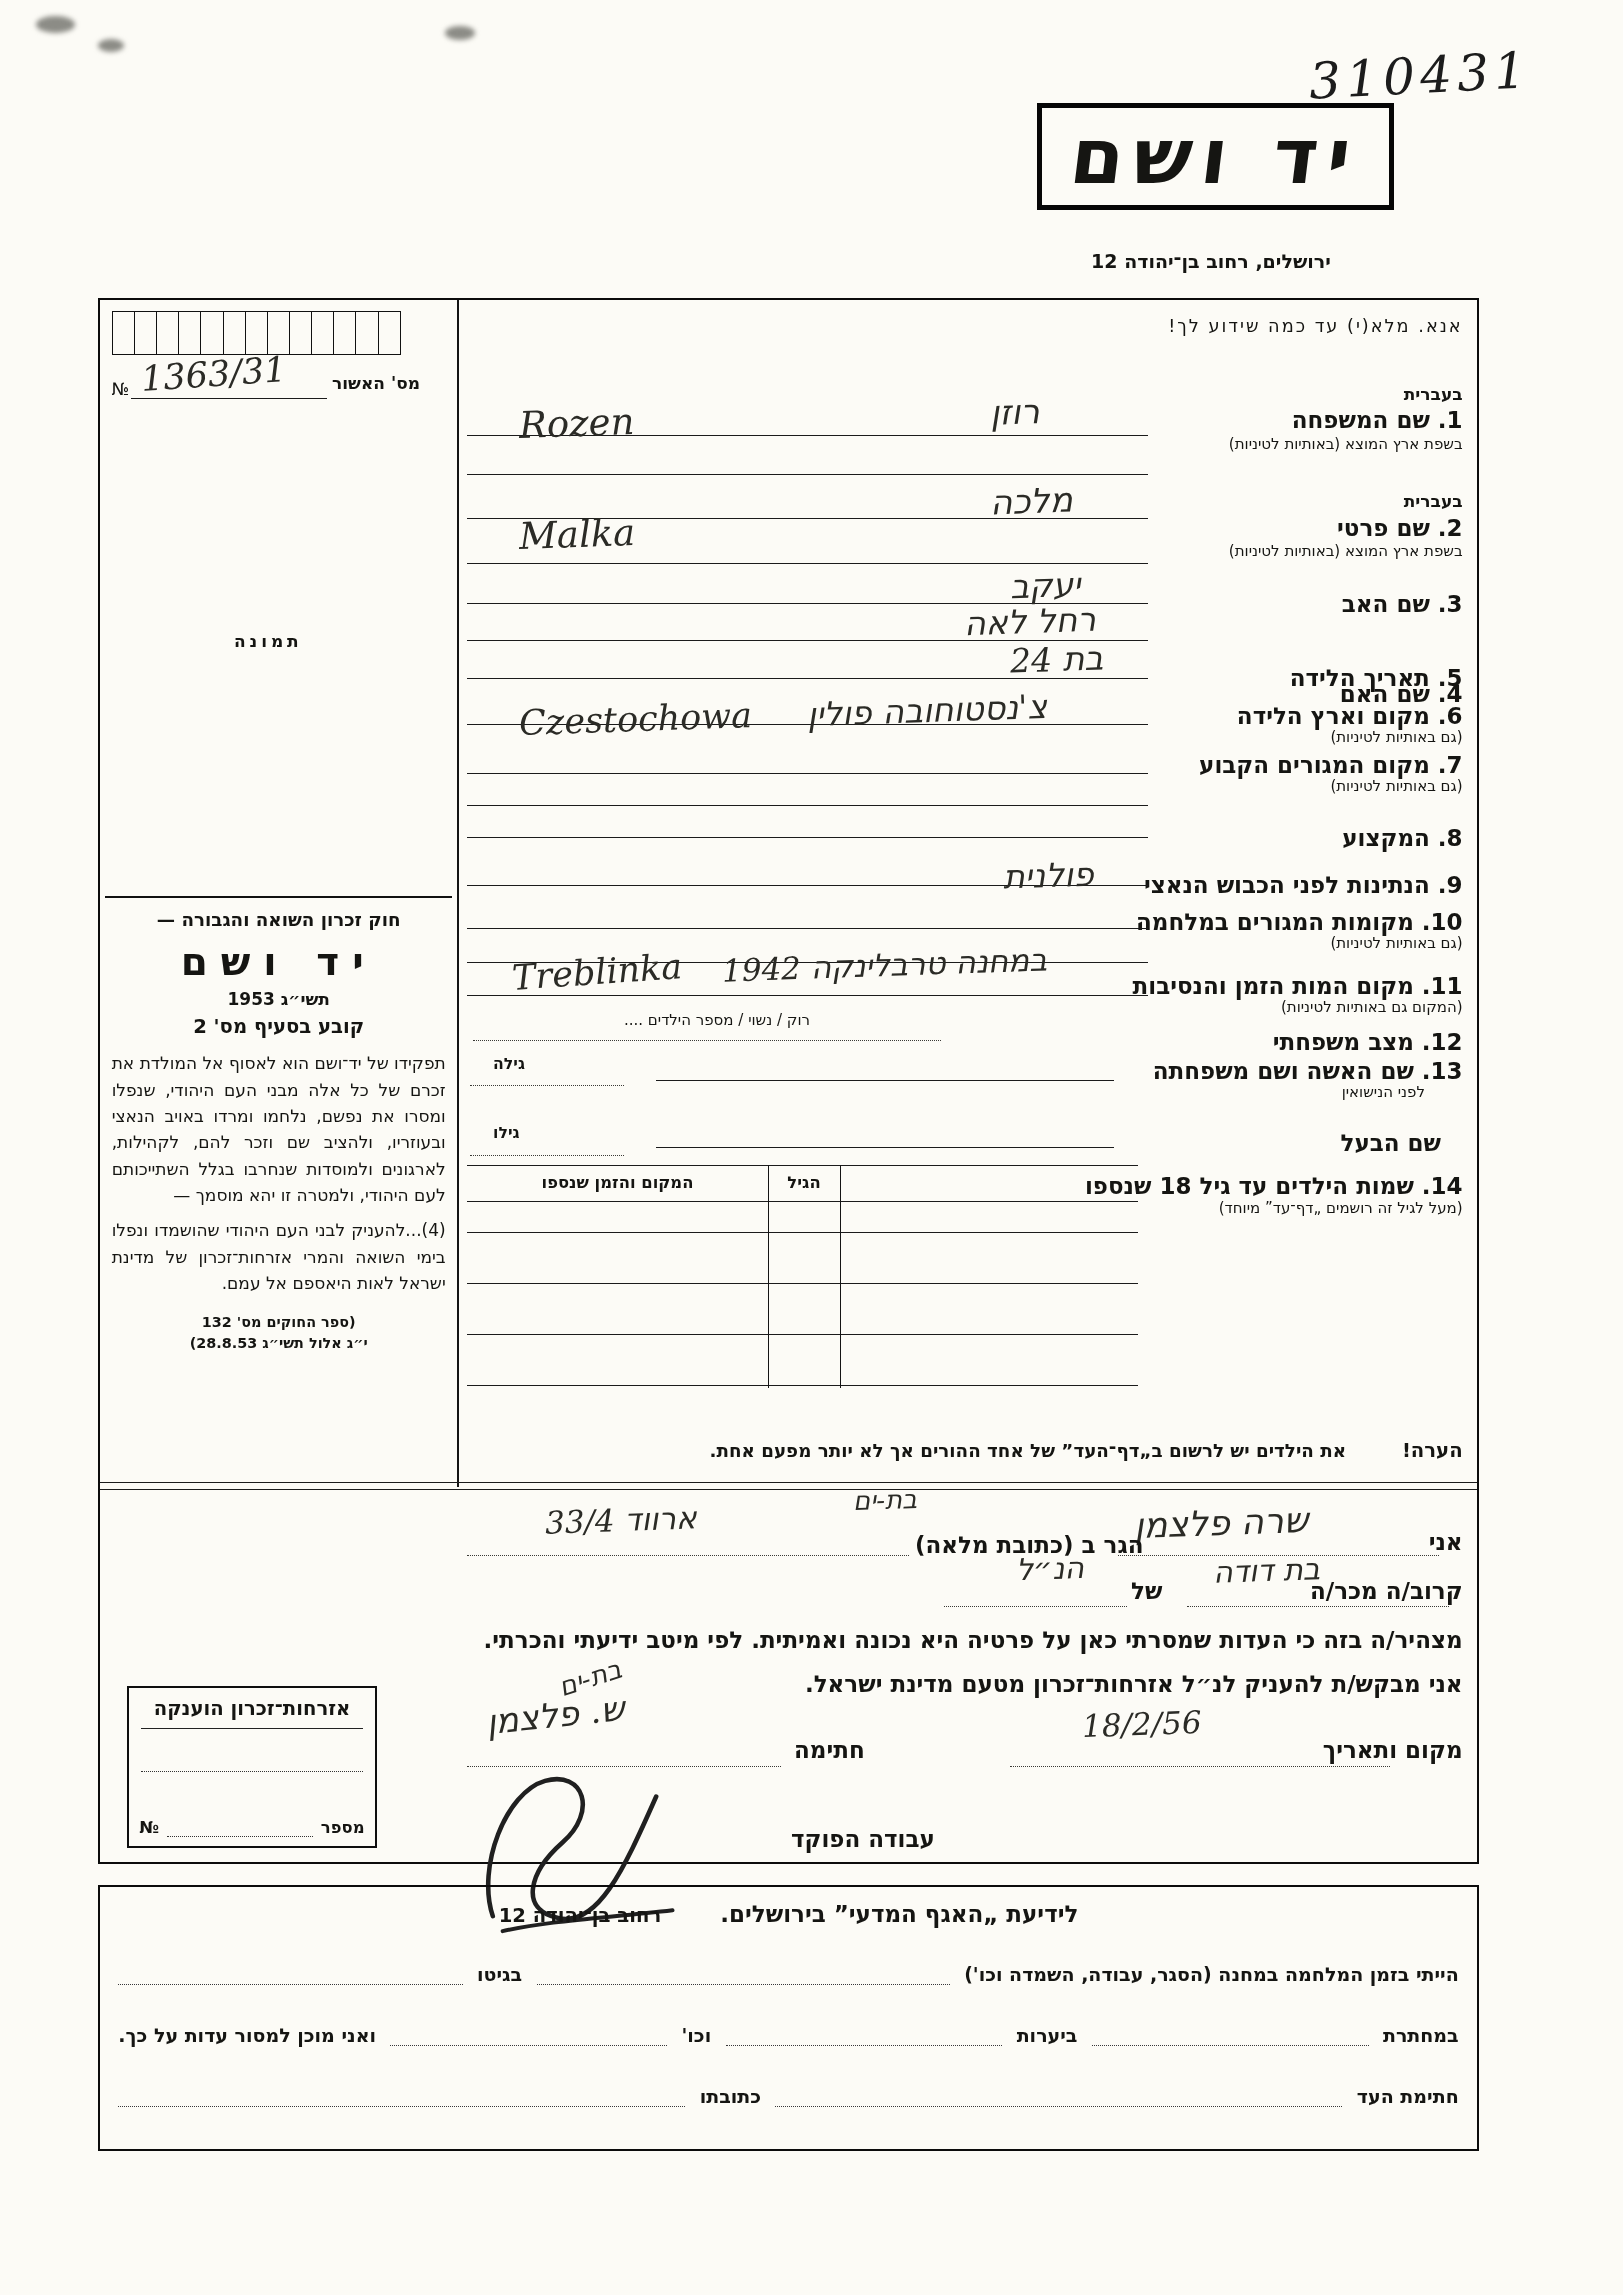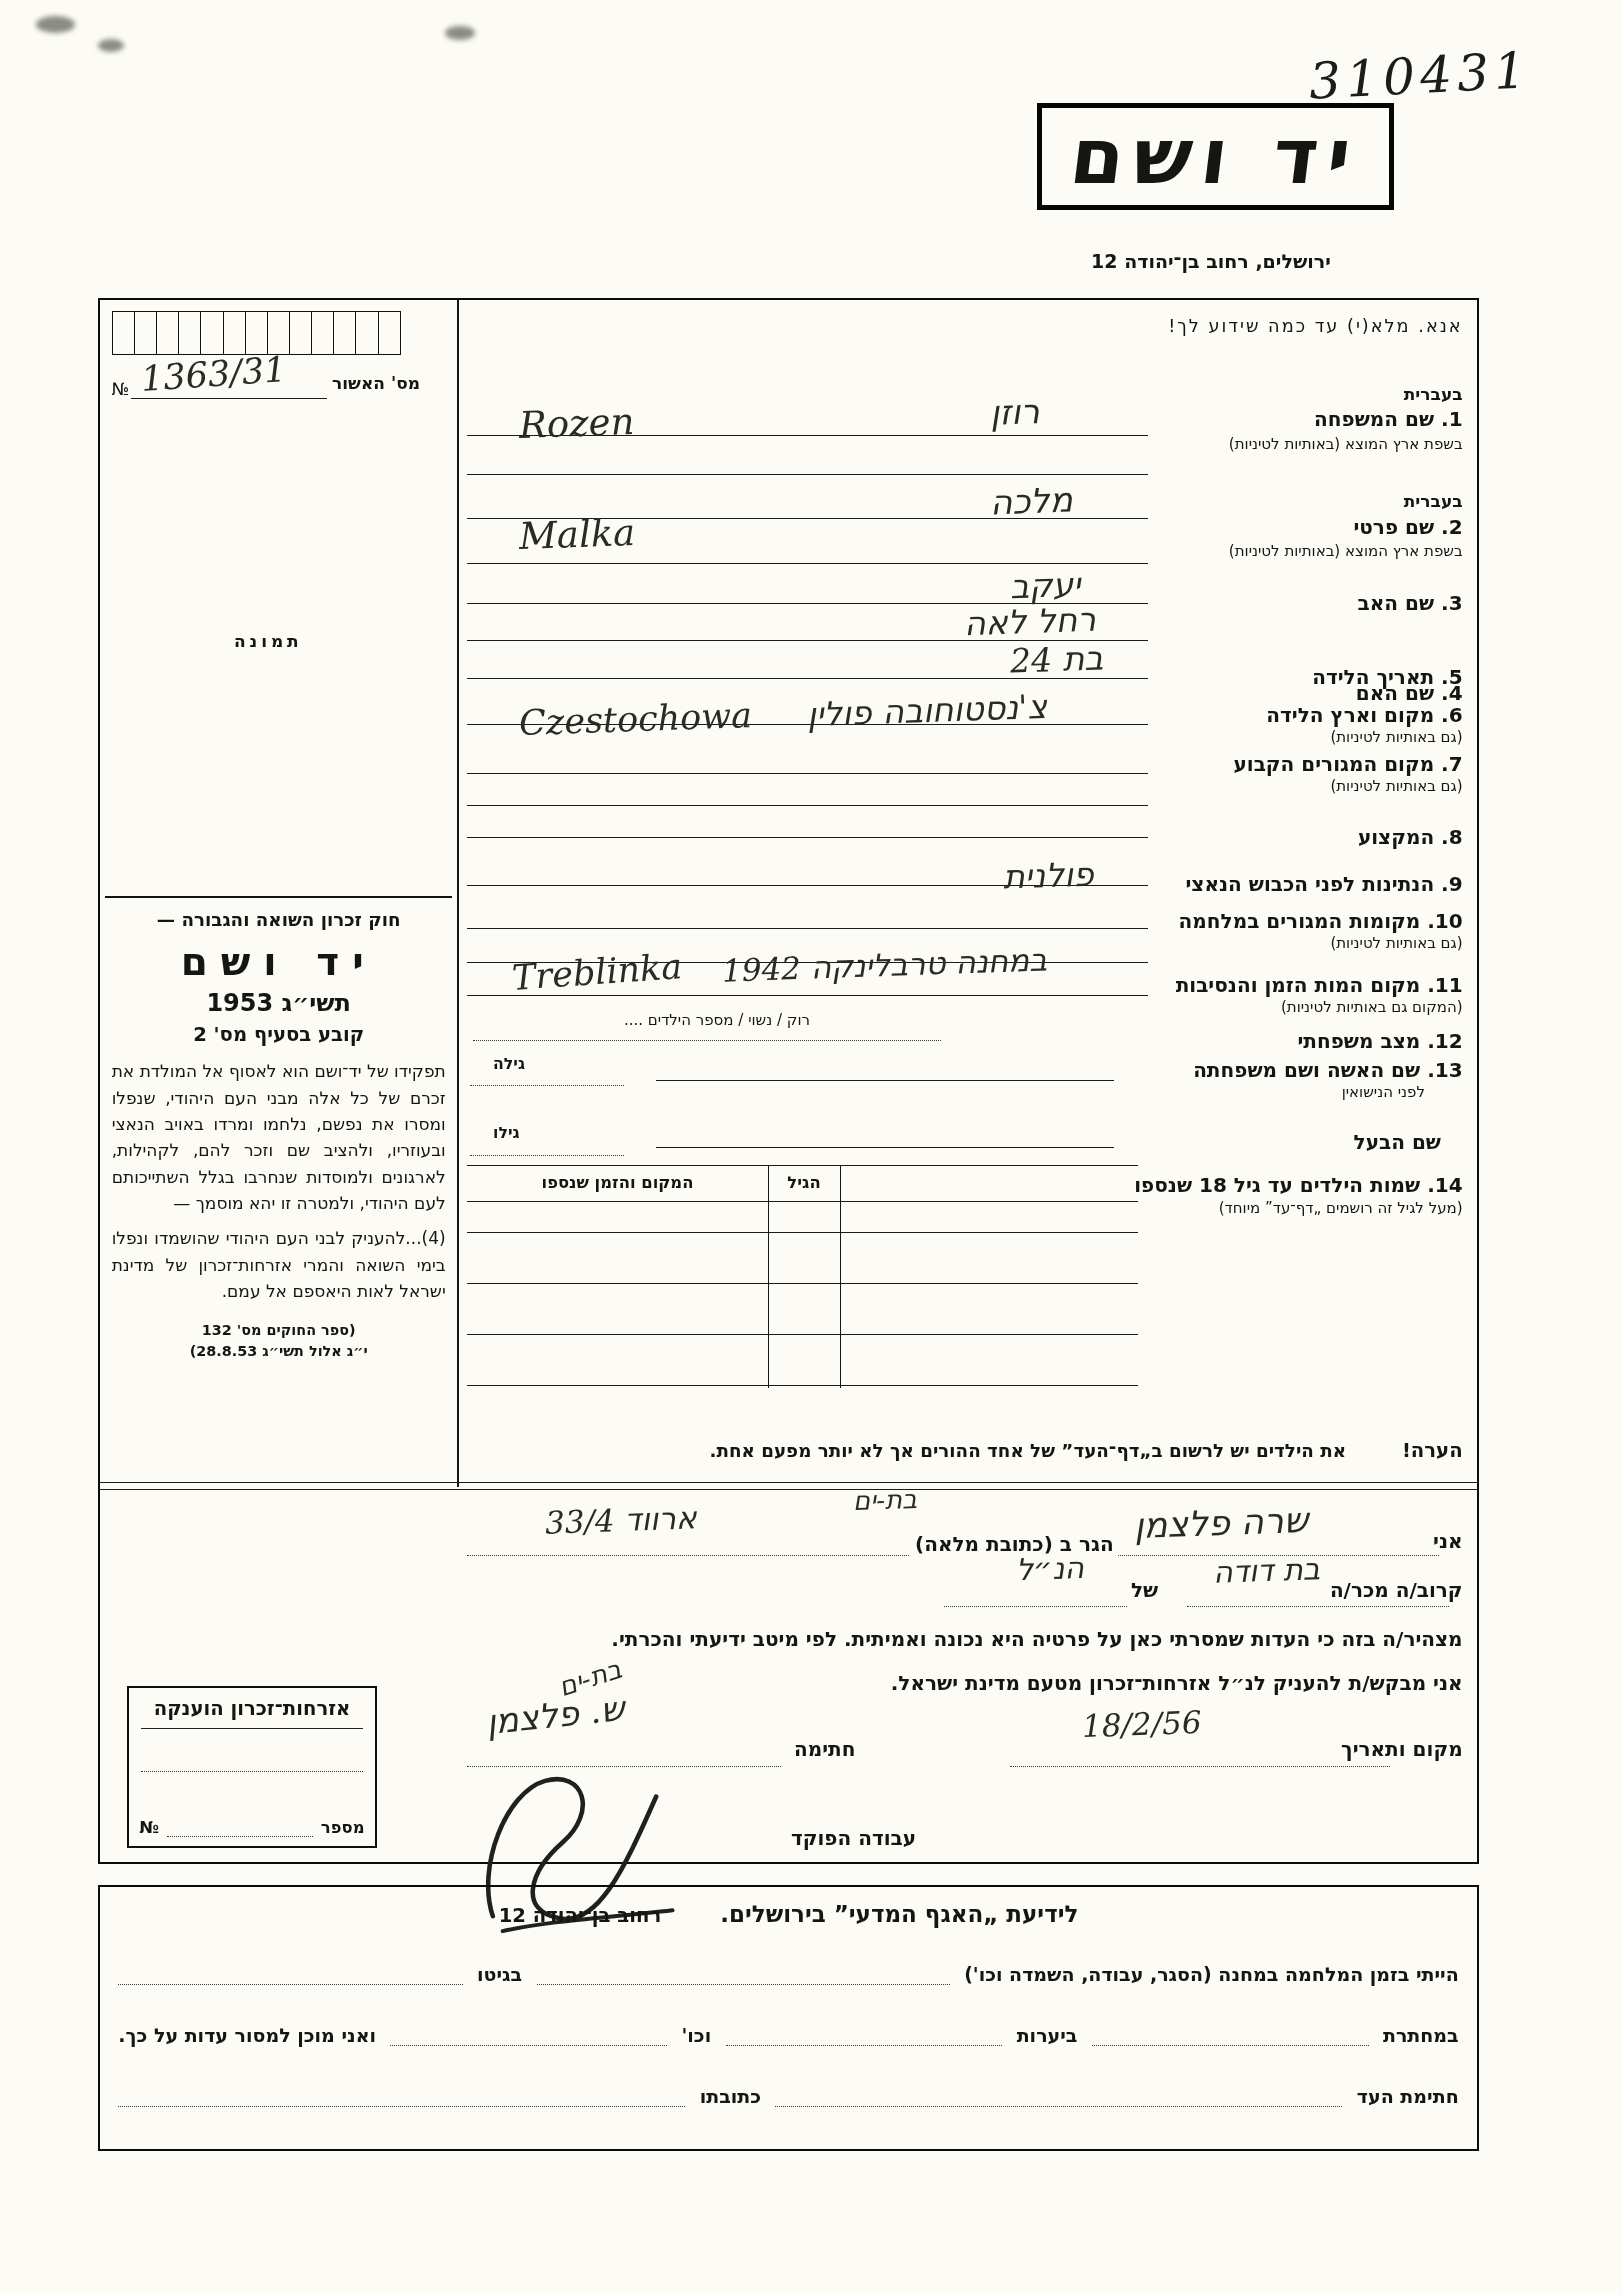--- a/index.html
+++ b/index.html
@@ -1,19 +1,19 @@
 <!DOCTYPE html>
 <html lang="he" dir="rtl" style="font-size:10.5px"><head>
 <meta charset="utf-8">
 <style>
   html,body{margin:0;padding:0;background:#e9e7e1;}
   .page{position:relative;width:1623px;height:2295px;background:#fcfbf6;color:#151512;
         font-family:"DejaVu Sans",sans-serif;direction:rtl;overflow:hidden;}
   .abs{position:absolute;}
-  .lbl{position:absolute;font-size:20px;font-weight:bold;white-space:nowrap;}
+  .lbl{position:absolute;font-size:23px;font-weight:bold;white-space:nowrap;}
   .lbln{position:absolute;font-size:18.3px;font-weight:bold;white-space:nowrap;}
   .sub{position:absolute;font-size:15px;white-space:nowrap;}
   .hint{position:absolute;font-size:17px;font-weight:bold;white-space:nowrap;}
   .small{position:absolute;font-size:15px;white-space:nowrap;}
   .r{position:absolute;height:0;border-bottom:1.3px solid #1b1b1b;}
   .d{position:absolute;height:0;border-bottom:1.3px dotted #3a3a36;}
   .v{position:absolute;width:0;border-left:2px solid #141414;}
   .hand{position:absolute;font-family:"DejaVu Serif","DejaVu Sans",serif;font-style:italic;
         color:#2b2b26;white-space:nowrap;transform:rotate(-2deg);}
   .form{position:absolute;left:98px;top:298px;width:1377px;height:1562px;border:2.6px solid #0c0c0c;}
@@ -28,21 +28,21 @@
              font-size:19px;font-weight:bold;}
   .stamp{position:absolute;left:1309px;top:47px;font-family:"DejaVu Serif",serif;font-style:italic;
          font-size:50px;letter-spacing:5.2px;transform:rotate(-3deg);direction:ltr;color:#1c1c1c;}
   .grid{position:absolute;left:11.8px;top:11px;width:287px;height:42px;border:1.3px solid #111;display:flex;}
   .grid div{flex:1;border-left:1.3px solid #111;}
   .grid div:last-child{border-left:none;}
   .law{position:absolute;left:5.2px;top:596px;width:347px;border-top:2px solid #111;
        padding:10.5px 6.5px 0 6.5px;box-sizing:border-box;text-align:center;}
   .law-intro{font-size:18.3px;font-weight:bold;}
   .law-name{font-size:39px;font-weight:bold;letter-spacing:13px;margin-top:9.2px;}
-  .law-year{font-size:24px;font-weight:bold;margin-top:5.2px;}
+  .law-year{font-size:17px;font-weight:bold;margin-top:5.2px;}
   .law-clause{font-size:19.6px;font-weight:bold;margin-top:6.5px;margin-bottom:11.8px;}
   .law-para{font-size:17px;line-height:1.55;text-align:justify;}
   .law-para+.law-para{margin-top:9.2px;}
   .law-foot{font-size:14.4px;font-weight:bold;margin-top:15.7px;line-height:1.45;}
   .cz{position:absolute;left:27px;top:1386px;width:250px;height:162px;border:2.6px solid #0e0e0e;box-sizing:border-box;}
   .cz-title{text-align:center;font-size:19.6px;font-weight:bold;margin-top:9.2px;}
   .cz-rule{border-bottom:1.3px solid #222;margin:7.9px 11.8px 0 11.8px;}
   .cz-dot{border-bottom:1.3px dotted #333;margin:42px 11.8px 0 11.8px;}
   .cz-bottom{position:absolute;bottom:9.2px;left:10.5px;right:10.5px;display:flex;align-items:flex-end;gap:7.9px;}
   .cz-bottom .fill{flex:1;border-bottom:1.3px dotted #333;height:19.6px;}

